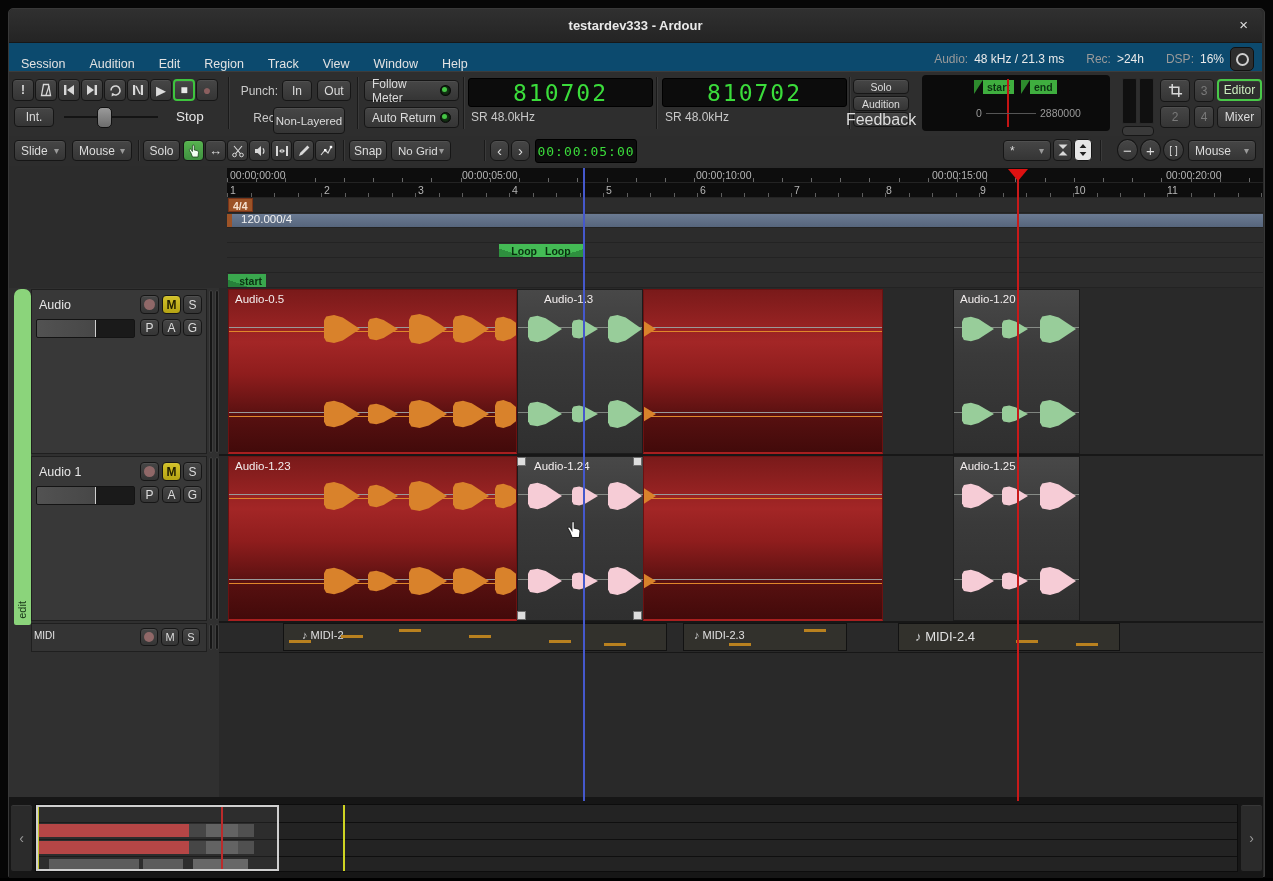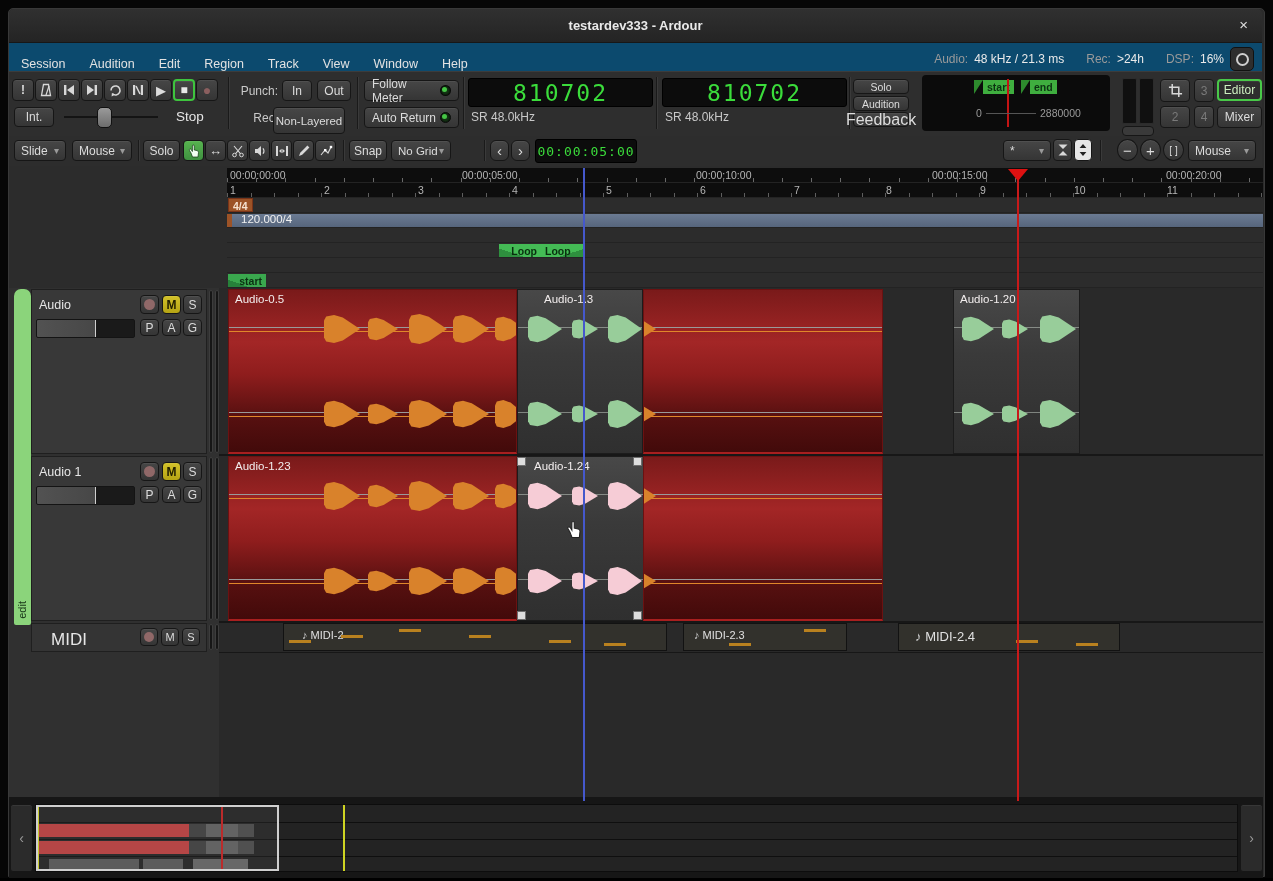--- a/index.html
+++ b/index.html
@@ -426,21 +426,21 @@
         <span>A</span>
       </div>
     <div class="btn" style="left:151px;top:29px;width:19px;height:17px;position:absolute">
         <span>G</span>
       </div>
   </div>
   <div class="pillar" style="left:209px;top:457px;height:163px"></div>
   <div class="pillar" style="left:215px;top:457px;height:163px"></div>
 
   <div class="abs" style="left:31px;top:623px;width:176px;height:29px;background:#343434;border:1px solid #1f1f1f;box-sizing:border-box">
-    <span style="position:absolute;left:19px;top:6px;font-size:17px;color:#e6e6e6">MIDI</span>
+    <span style="position:absolute;left:2px;top:6px;font-size:10px;color:#e6e6e6">MIDI</span>
     <div class="btn" style="left:108px;top:4px;width:18px;height:18px;position:absolute">
         <span style="width:10px;height:10px;border-radius:50%;background:#906868;display:block"></span>
       </div>
     <div class="btn" style="left:129px;top:4px;width:18px;height:18px;position:absolute;font-size:11px">
         <span>M</span>
       </div>
     <div class="btn" style="left:150px;top:4px;width:18px;height:18px;position:absolute;font-size:11px">
         <span>S</span>
       </div>
   </div>
@@ -531,20 +531,31 @@
   <div class="handle" style="left:633px;top:457px"></div>
   <div class="handle" style="left:517px;top:611px"></div>
   <div class="handle" style="left:633px;top:611px"></div>
   <div class="region red" style="left:643px;top:456px;width:240px;height:165px">
     <div class="cline" style="top:37px"></div>
       <div class="cline or" style="top:41px"></div>
     <div class="cline" style="top:122px"></div>
       <div class="cline or" style="top:126px"></div>
     <i class="blob or" style="left:-22px;top:25px;width:34px;height:28px"></i>
     <i class="blob or" style="left:-22px;top:111px;width:34px;height:26px"></i>
+  </div>
+  <div class="region gray" style="left:953px;top:456px;width:127px;height:165px">
+    <span class="rlabel">Audio-1.25</span>
+    <div class="cline soft" style="top:37px"></div>
+    <div class="cline soft" style="top:122px"></div>
+    <i class="blob pk" style="left:8px;top:26px;width:32px;height:26px"></i>
+    <i class="blob pk" style="left:48px;top:29px;width:26px;height:20px"></i>
+    <i class="blob pk" style="left:86px;top:24px;width:36px;height:30px"></i>
+    <i class="blob pk" style="left:8px;top:112px;width:32px;height:24px"></i>
+    <i class="blob pk" style="left:48px;top:115px;width:26px;height:18px"></i>
+    <i class="blob pk" style="left:86px;top:109px;width:36px;height:30px"></i>
   </div>
 
   <div class="region midi" style="left:283px;top:623px;width:384px;height:28px">
     <span class="rlabel" style="left:18px;top:5px;font-size:11px;color:#e0e0e0"><span style="color:#cfcfcf">♪</span> <span>MIDI-2</span></span>
     <div class="note" style="left:5px;top:16px;width:22px"></div>
     <div class="note" style="left:57px;top:11px;width:22px"></div>
     <div class="note" style="left:115px;top:5px;width:22px"></div>
     <div class="note" style="left:185px;top:11px;width:22px"></div>
     <div class="note" style="left:265px;top:16px;width:22px"></div>
     <div class="note" style="left:320px;top:19px;width:22px"></div>

